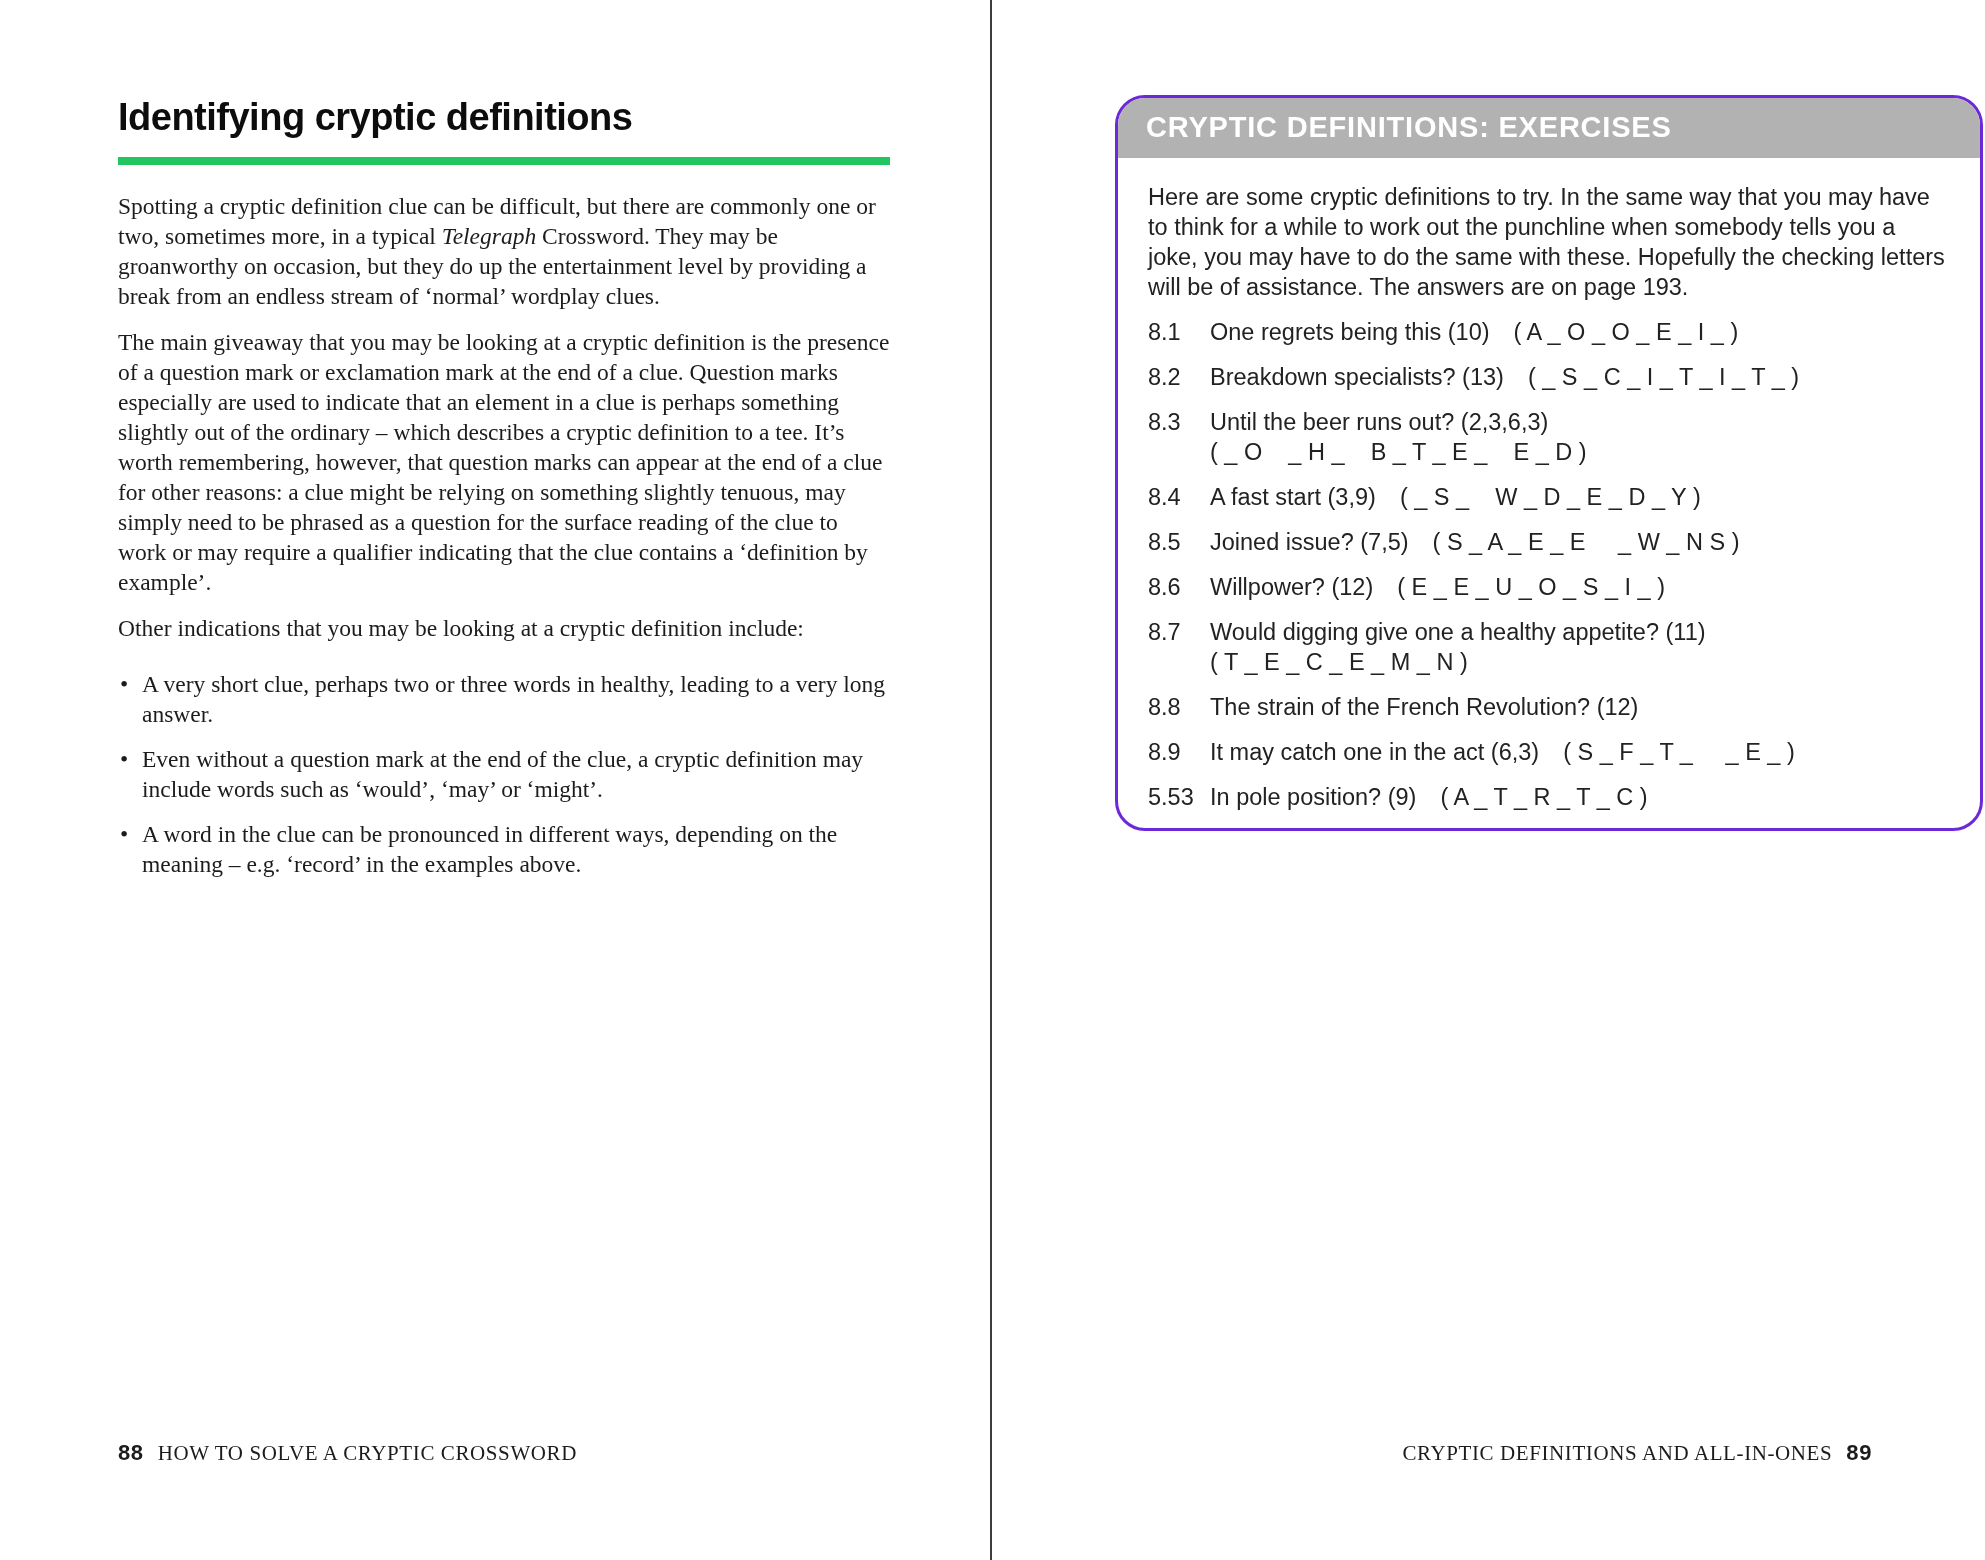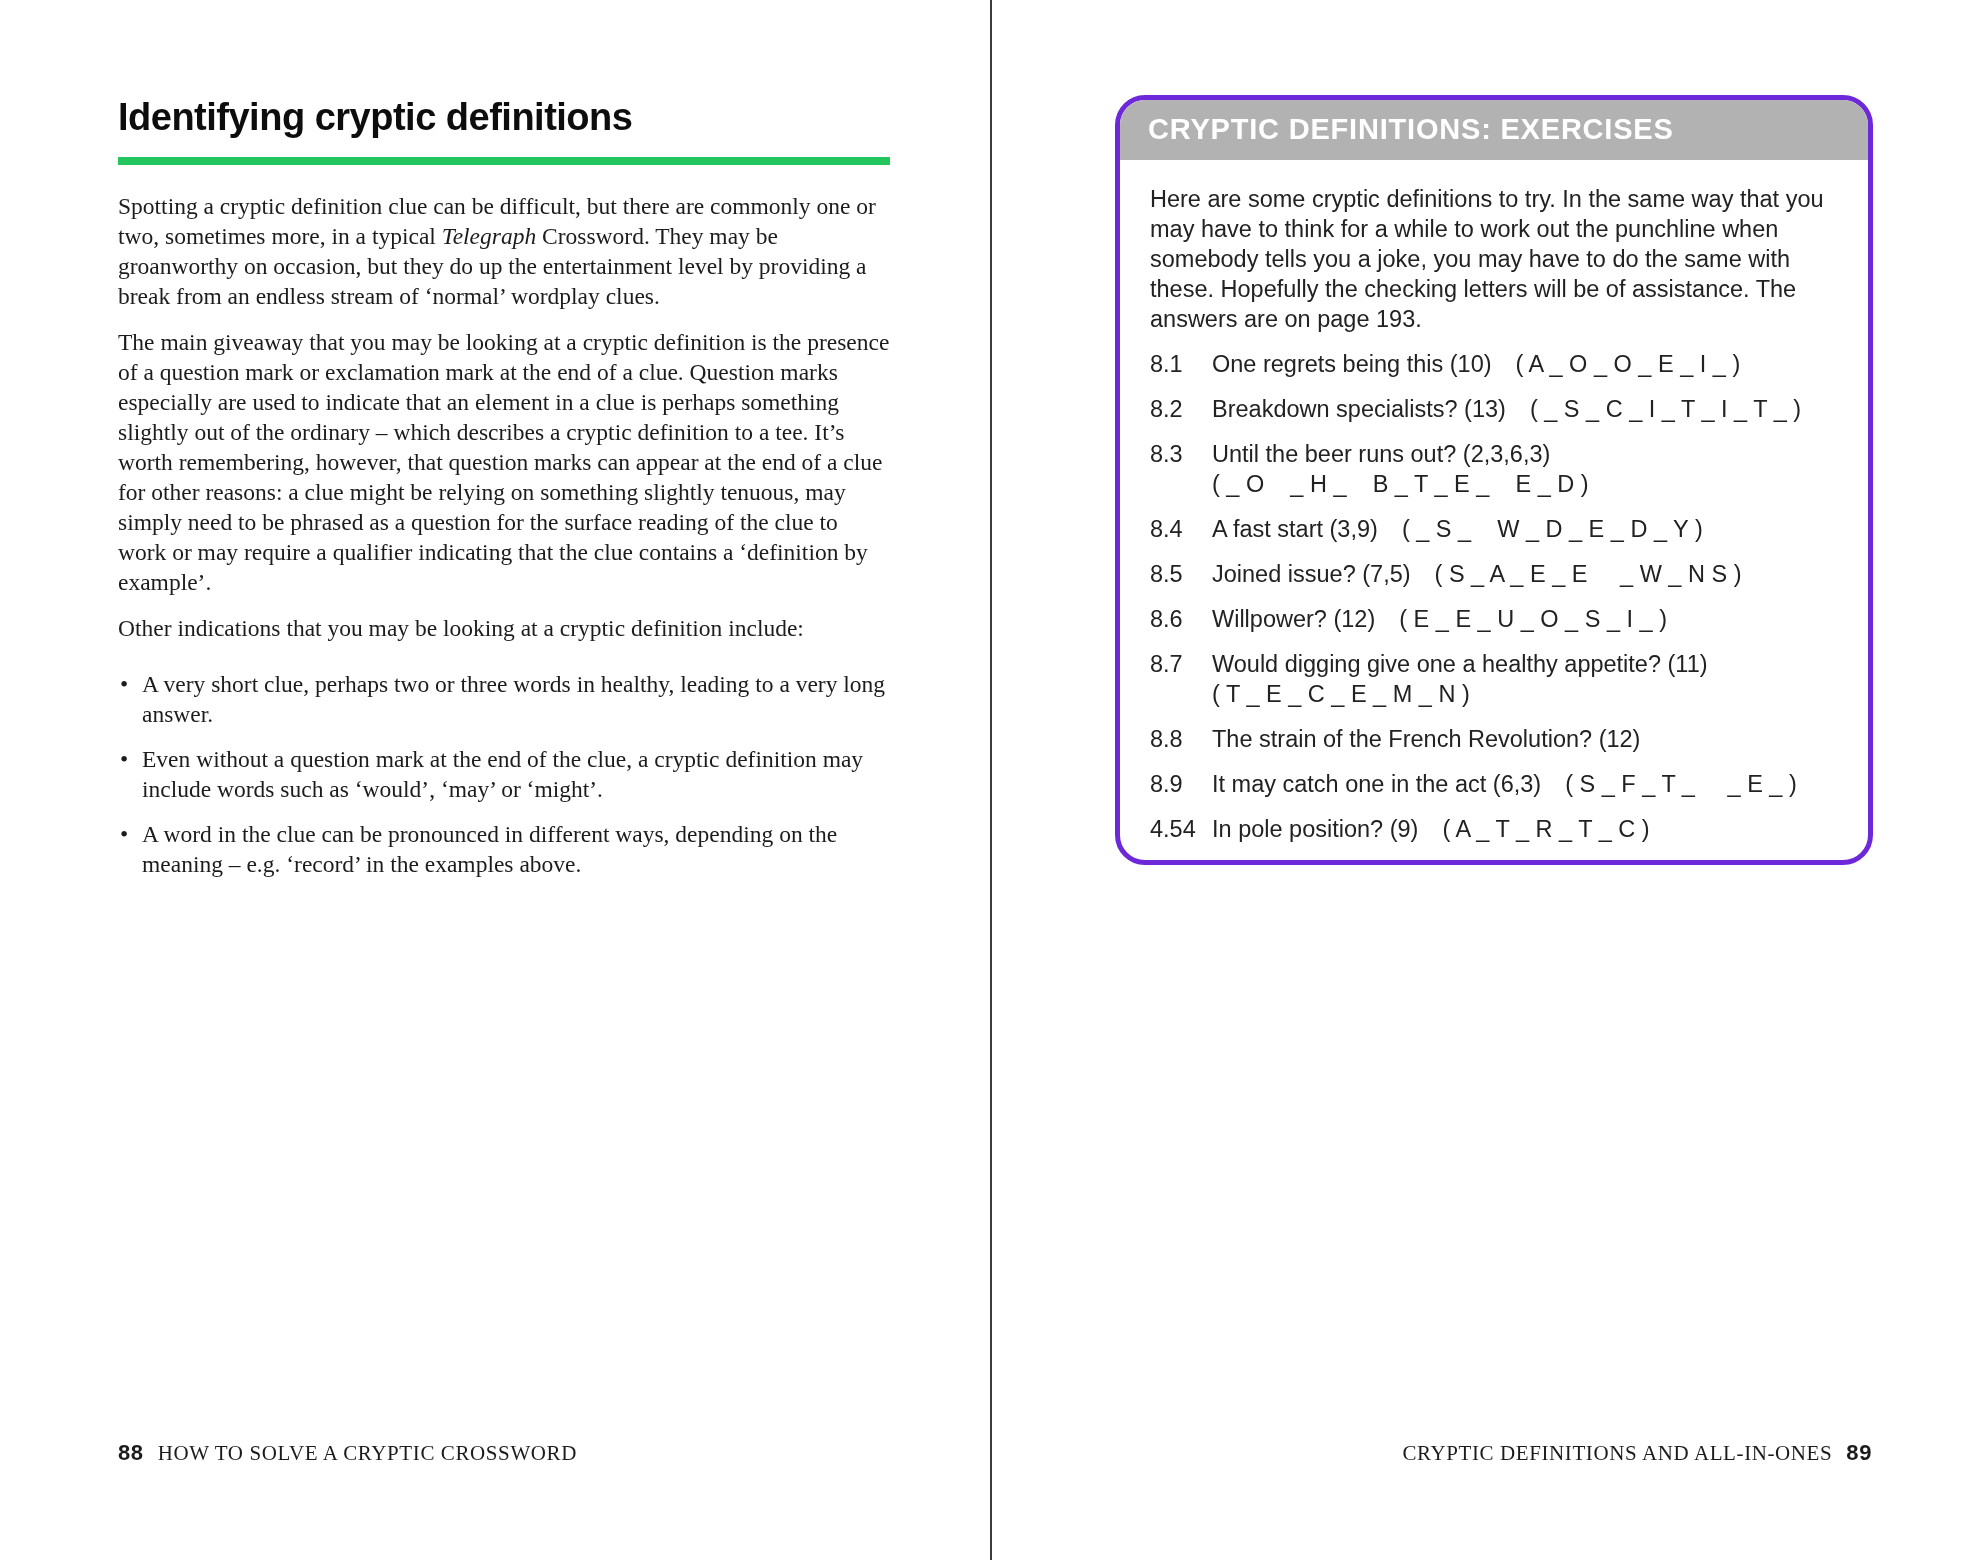--- a/index.html
+++ b/index.html
@@ -58,23 +58,23 @@
     white-space: nowrap;
   }
   .footer-left { left: 118px; }
   .footer-right { right: 113px; text-align: right; }
   .page-num { font-weight: 700; font-size: 22px; font-family: "Liberation Sans", sans-serif; }
   .footer-left .page-num { margin-right: 14px; text-align: right; }
   .footer-right .page-num { margin-left: 14px; }
 
   
   .ex-box {
-    position: absolute; left: 1115px; top: 95px; width: 758px;
+    position: absolute; left: 1115px; top: 95px; width: 868px;
     background: #ffffff;
-    border: 5px solid #6d28d9;
+    border: 3px solid #6d28d9;
     border-radius: 30px;
     overflow: hidden;
     font-family: "Liberation Sans", sans-serif;
     color: #222222;
   }
   .ex-box-header {
     background: #b2b2b2;
     color: #ffffff;
     font-weight: 700;
     font-size: 29px;
@@ -171,21 +171,21 @@
       <span class="ex-num">8.8</span>
       <span class="ex-body-col"><span class="ex-clue">The strain of the French Revolution? (12)</span></span>
     </div>
 
     <div class="ex-row">
       <span class="ex-num">8.9</span>
       <span class="ex-body-col"><span class="ex-clue">It may catch one in the act (6,3)</span><span class="ex-letters">( S _ F _ T _     _ E _ )</span></span>
     </div>
 
     <div class="ex-row">
-      <span class="ex-num">4.54</span>
+      <span class="ex-num">5.53</span>
       <span class="ex-body-col"><span class="ex-clue">In pole position? (9)</span><span class="ex-letters">( A _ T _ R _ T _ C )</span></span>
     </div>
 
   </div>
 </div>
 
 <div class="footer footer-right">
   <span>CRYPTIC DEFINITIONS AND ALL-IN-ONES</span><span class="page-num">89</span>
 </div>
 

